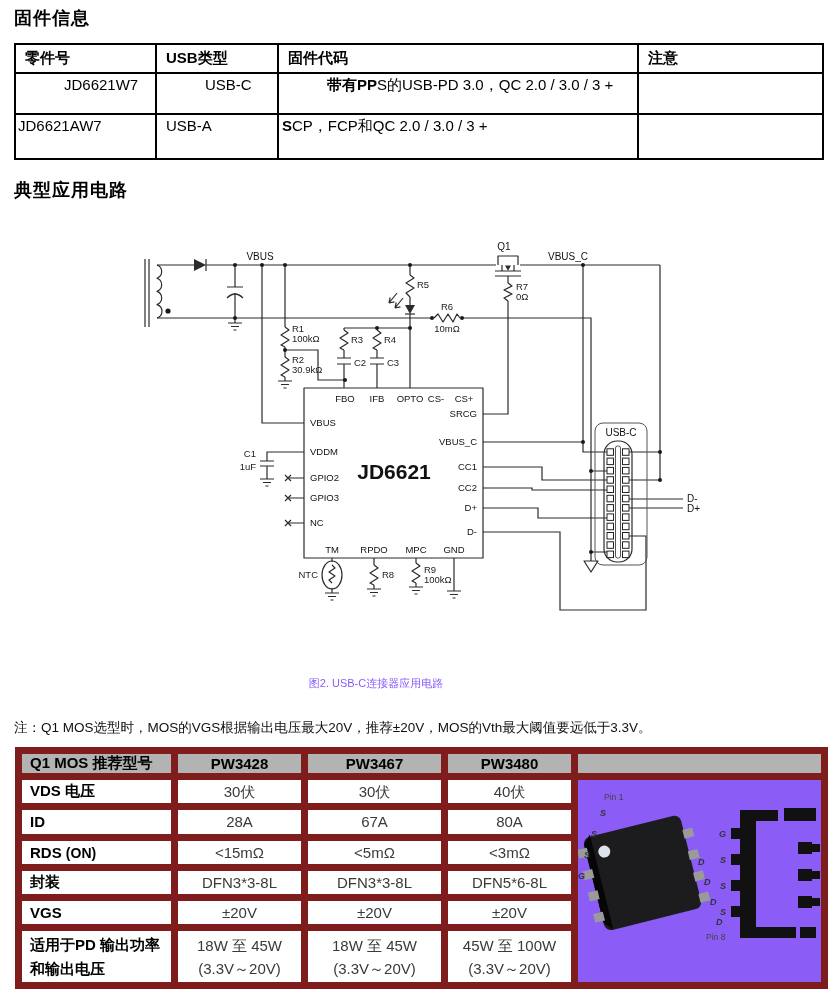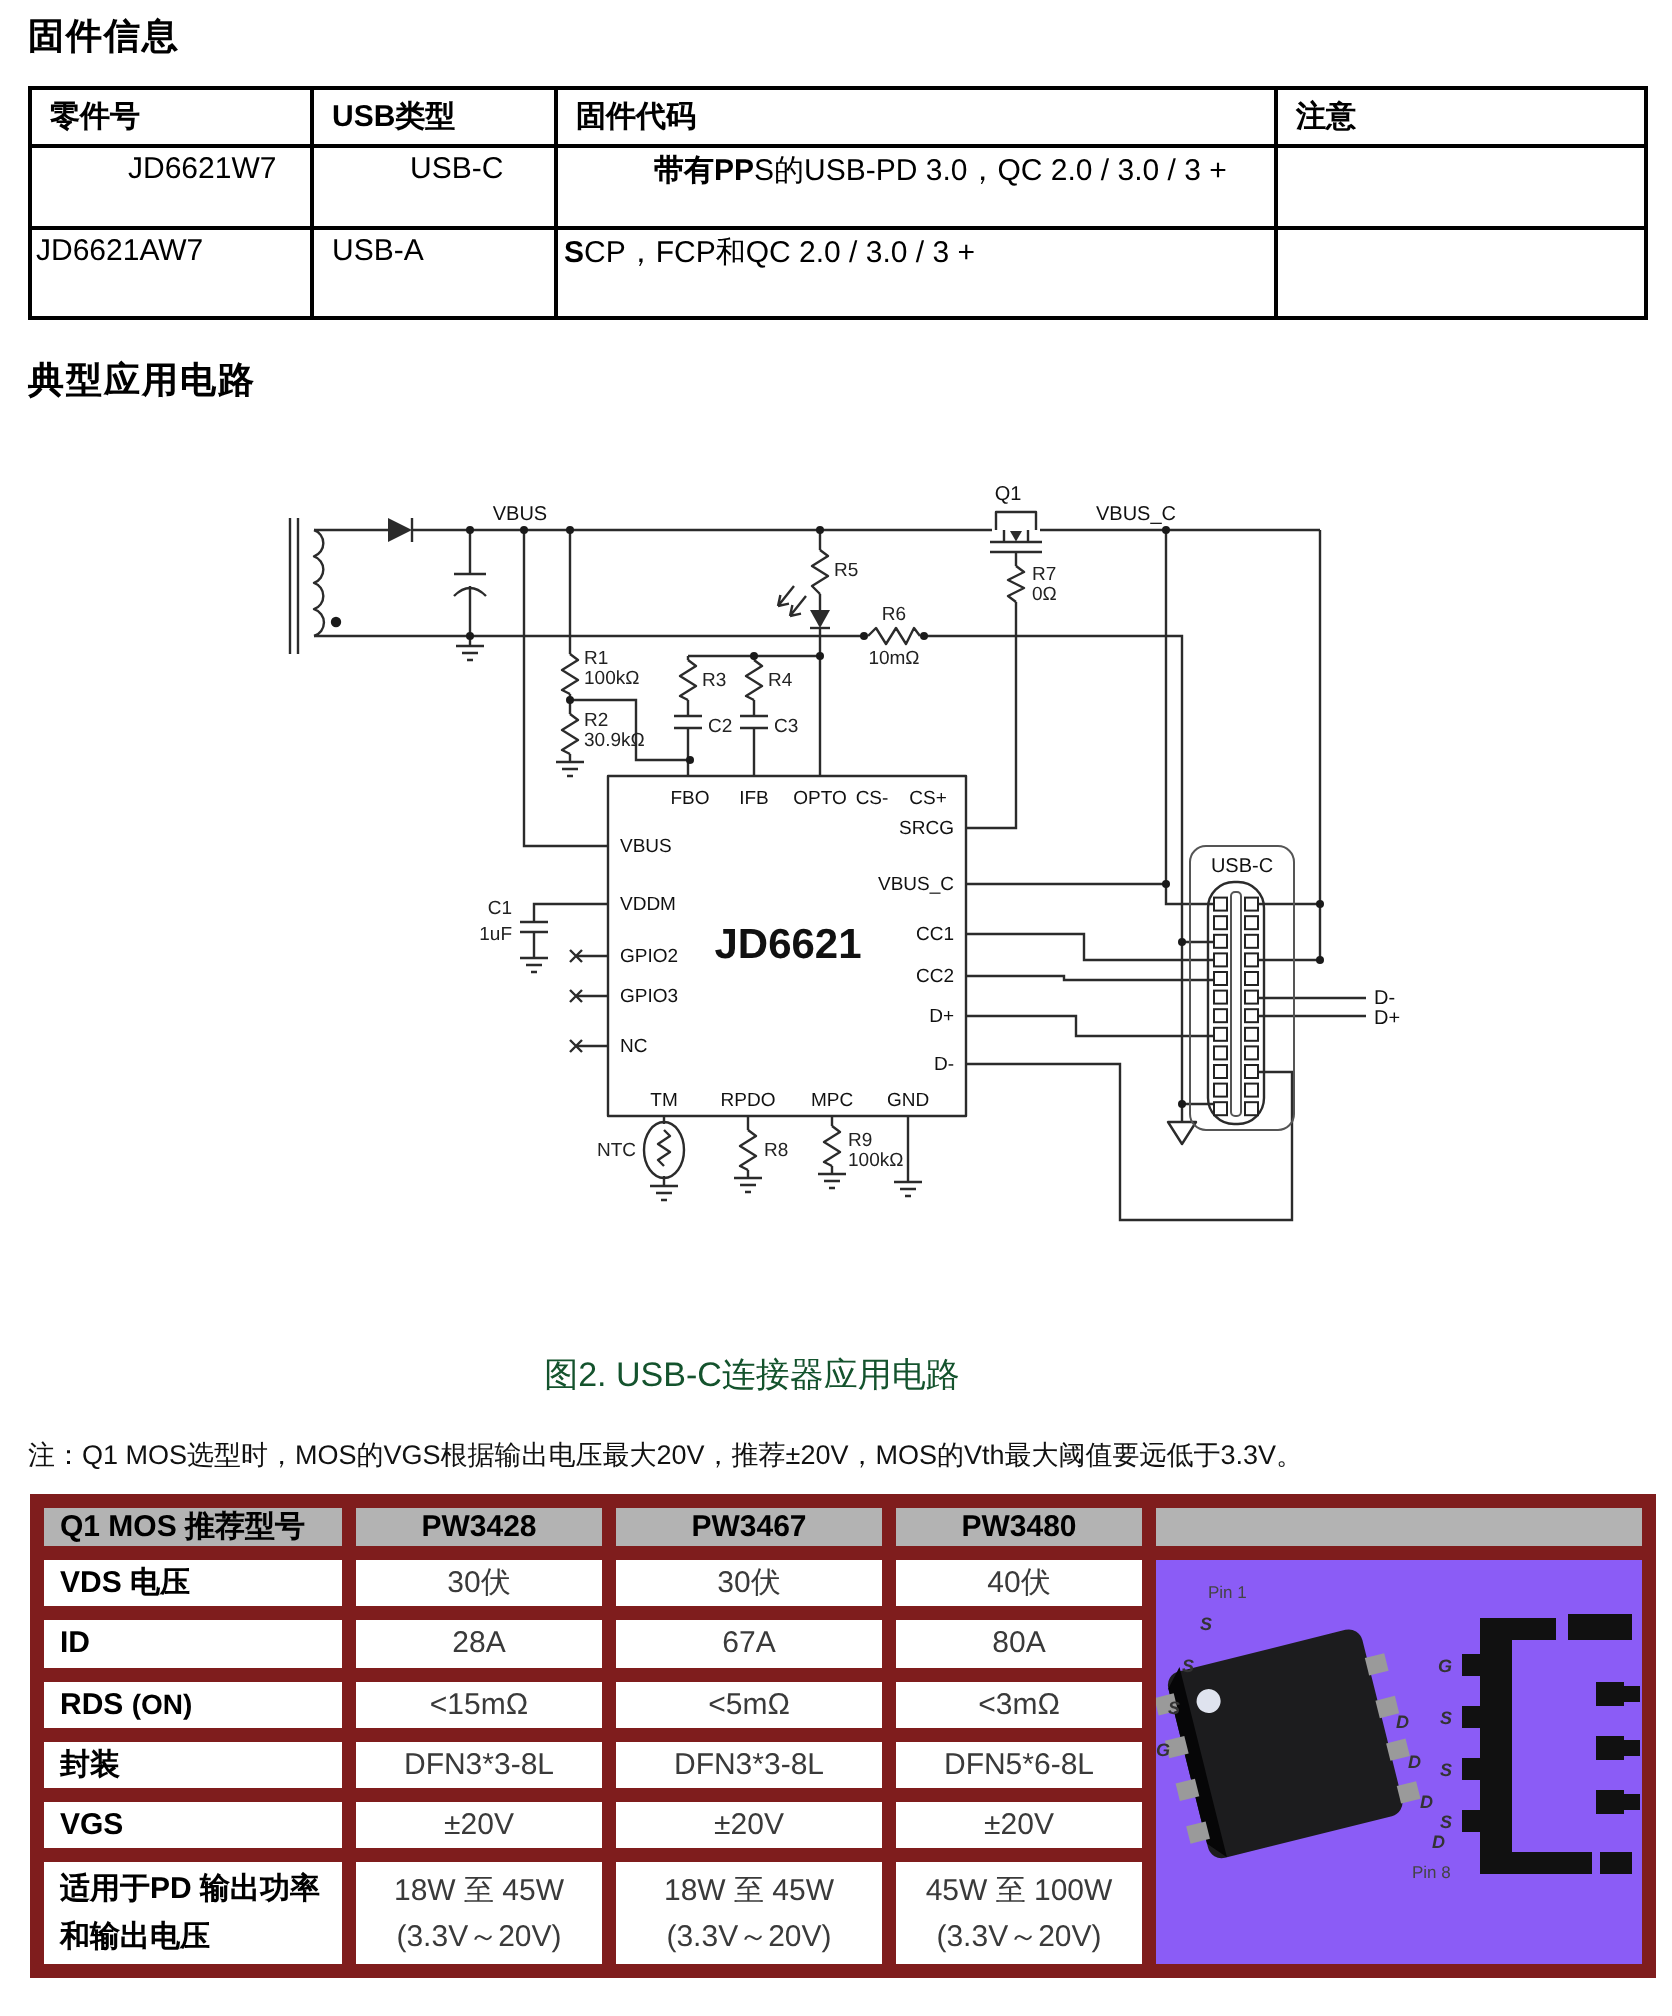--- a/index.html
+++ b/index.html
@@ -28,21 +28,21 @@
   .thin { stroke:#555; stroke-width:1; fill:none; }
   .comp { stroke:#2b2b2b; stroke-width:1.2; fill:none; stroke-linejoin:round; }
   .fill { fill:#2b2b2b; stroke:none; }
   .dot { fill:#1a1a1a; stroke:none; }
   .clabel { font-size:9.5px; fill:#222; font-family:"Liberation Sans",sans-serif; }
   .netlabel { font-size:10px; fill:#111; font-family:"Liberation Sans",sans-serif; }
   .pinlabel { font-size:9.5px; fill:#111; font-family:"Liberation Sans",sans-serif; }
   .chipname { font-size:21px; fill:#111; font-weight:600; font-family:"Liberation Sans",sans-serif; }
   .pad { fill:#fff; stroke:#222; stroke-width:1; }
 
-  .fig-caption { position:absolute; left:0; top:676px; width:752px; text-align:center; font-size:17px; color:#14532d; }
+  .fig-caption { position:absolute; left:0; top:676px; width:752px; text-align:center; font-size:11px; color:#8b5cf6; }
   .note-line { position:absolute; left:14px; top:719px; width:810px; font-size:13.5px; color:#111; }
 
   
   .mos-table { position:absolute; left:15px; top:747px; width:806px; }
   .mos-table td, .mos-table th { border:7px solid #7f1d1d; font-size:15px; overflow:hidden; }
   .mos-table th { background:#b3b3b3; height:25px; font-weight:700; }
   .mos-table th.corner { text-align:left; padding-left:8px; }
   .mos-table td.rowlab { text-align:left; padding-left:8px; font-weight:700; }
   .mos-table td.val { text-align:center; color:#3a3a3a; white-space:pre-line; line-height:1.55; }
   .mos-table .sub { font-size:14px; font-weight:700; }

